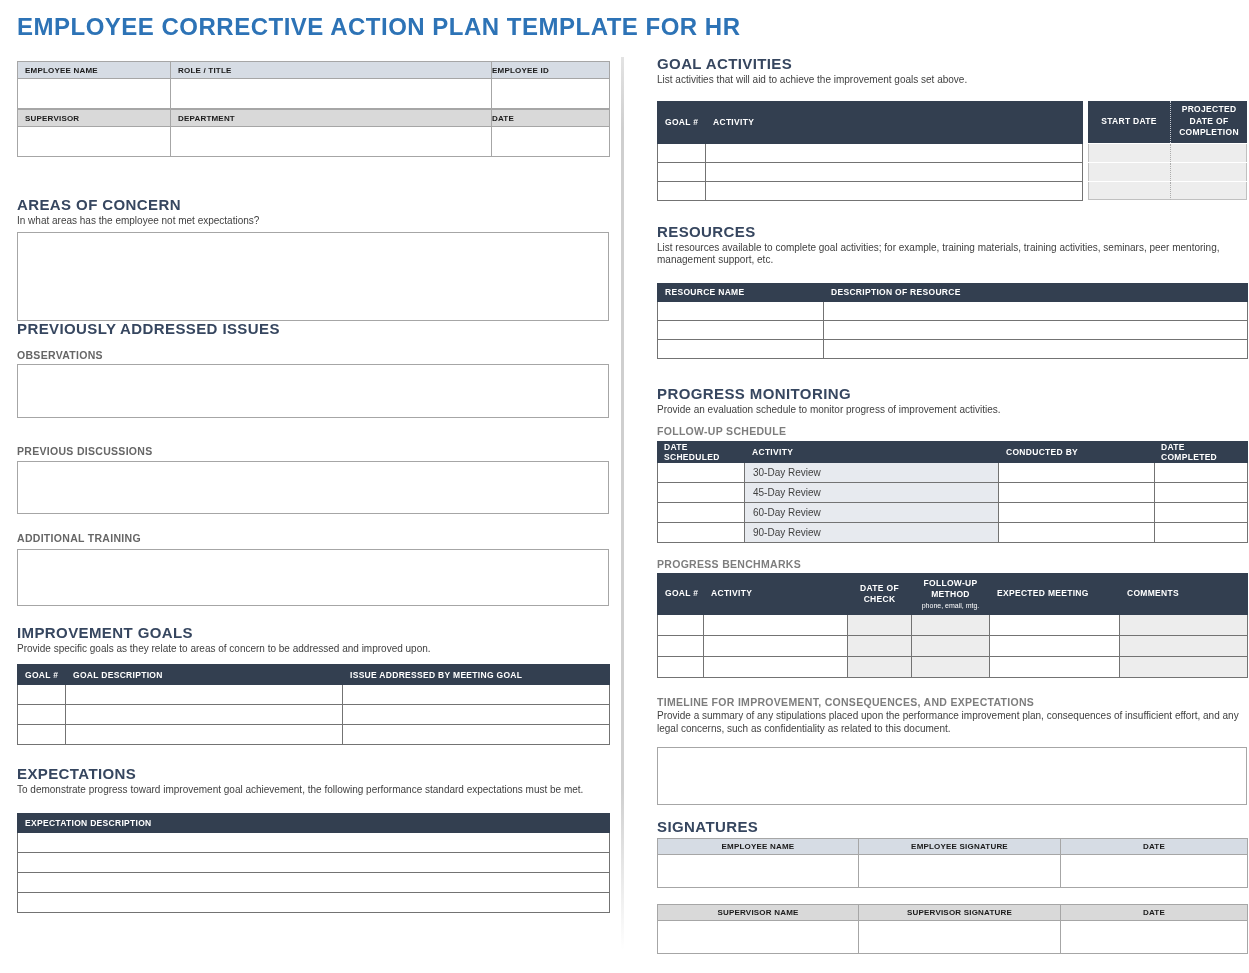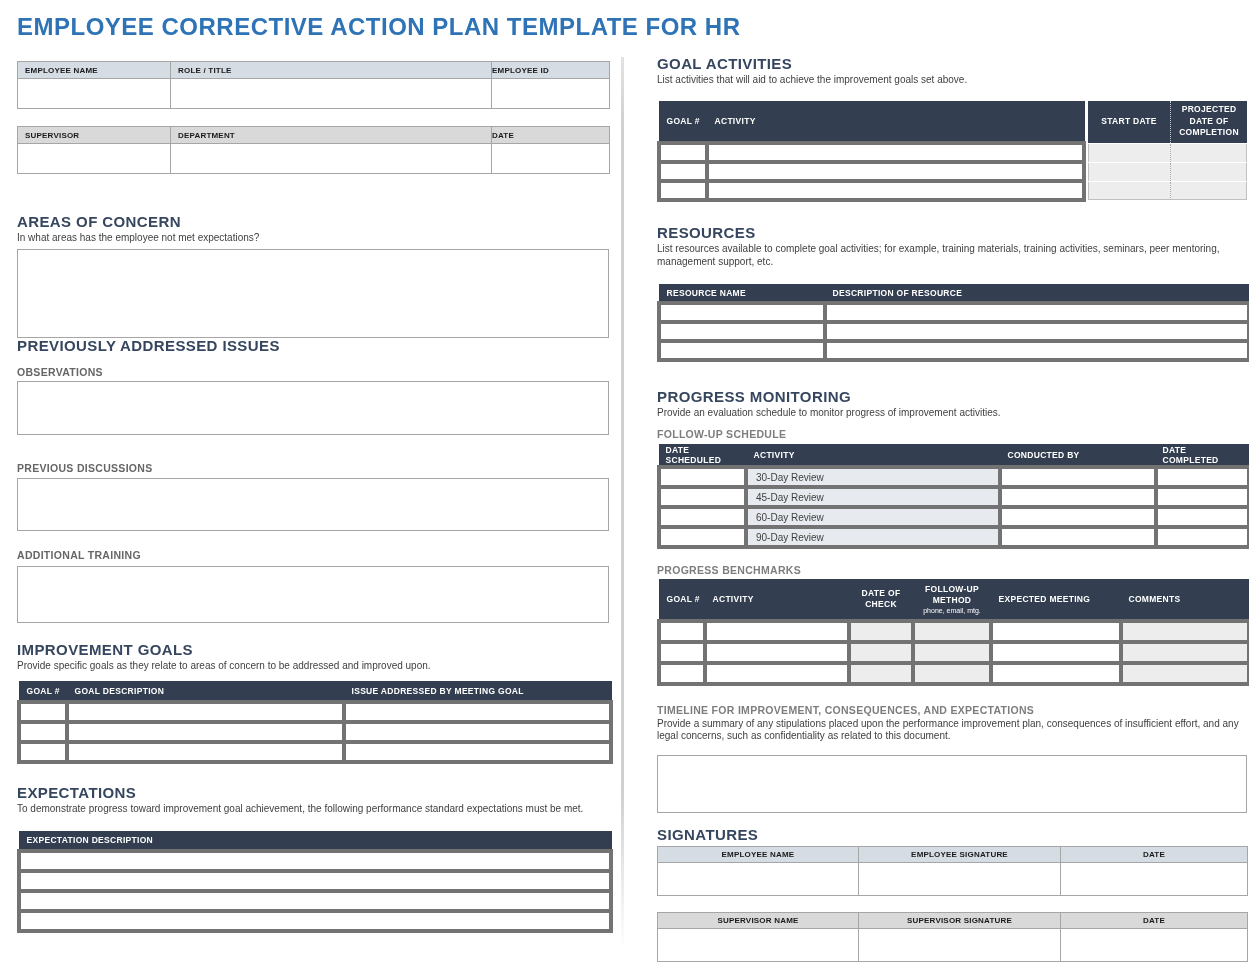--- a/index.html
+++ b/index.html
@@ -35,21 +35,21 @@
   .info-tbl th.center { padding:0; }
   .hdr-blue th { background:#d6dce4; }
   .hdr-gray th { background:#d9d9d9; }
 
   
   .navy-tbl { border:1px solid #8f8f8f; }
   .navy-tbl th { background:#333f50; color:#ffffff; font-size:8.5px; font-weight:bold;
                  text-align:left; padding:0 4px 0 7px; letter-spacing:0.3px;
                  border:1px solid #333f50; border-left:1px solid rgba(255,255,255,0.45); }
   .navy-tbl th:first-child { border-left:1px solid #333f50; }
-  .navy-tbl td { border:4px solid #737373; background:#fff; }
+  .navy-tbl td { border:1px solid #737373; background:#fff; }
   .navy-tbl td.shaded { background:#ededed; }
   .navy-tbl td.blueshade { background:#e7eaef; }
   .cell-text { font-size:10px; color:#3f3f3f; padding-left:8px; }
 
   
   .ga-wrap { display:flex; width:590px; }
   .ga-main { width:425px; border:1px solid #8f8f8f; }
   .ga-main th { height:42px; }
   .ga-main td { height:19px; }
   .ga-gap { width:6px; }
@@ -86,21 +86,21 @@
   .pb-tbl th.center { text-align:center; padding:0 2px; }
   .pb-tbl td { height:21px; }
   .pb-note { display:block; font-size:7px; font-weight:normal; letter-spacing:0; }
 
   .sig-tbl { width:590px; border:1px solid #a6a6a6; }
   .sig-tbl th { height:16px; font-size:8px; font-weight:bold; color:#1a1a1a;
                 text-align:center; border:1px solid #a6a6a6; letter-spacing:0.2px; }
   .sig-tbl td { height:33px; border:1px solid #a6a6a6; background:#fff; }
 
   
-  .mt-e1 { margin-top:21px; }  .mt-e2 { margin-top:17px; }
+  .mt-e1 { margin-top:21px; }  .mt-e2 { }
 </style>
 </head>
 <body>
 
 <div class="page">
   <div class="divider"></div>
 
   <div class="col-left">
 
     <h1 class="doc-title">EMPLOYEE CORRECTIVE ACTION PLAN TEMPLATE FOR HR</h1>

